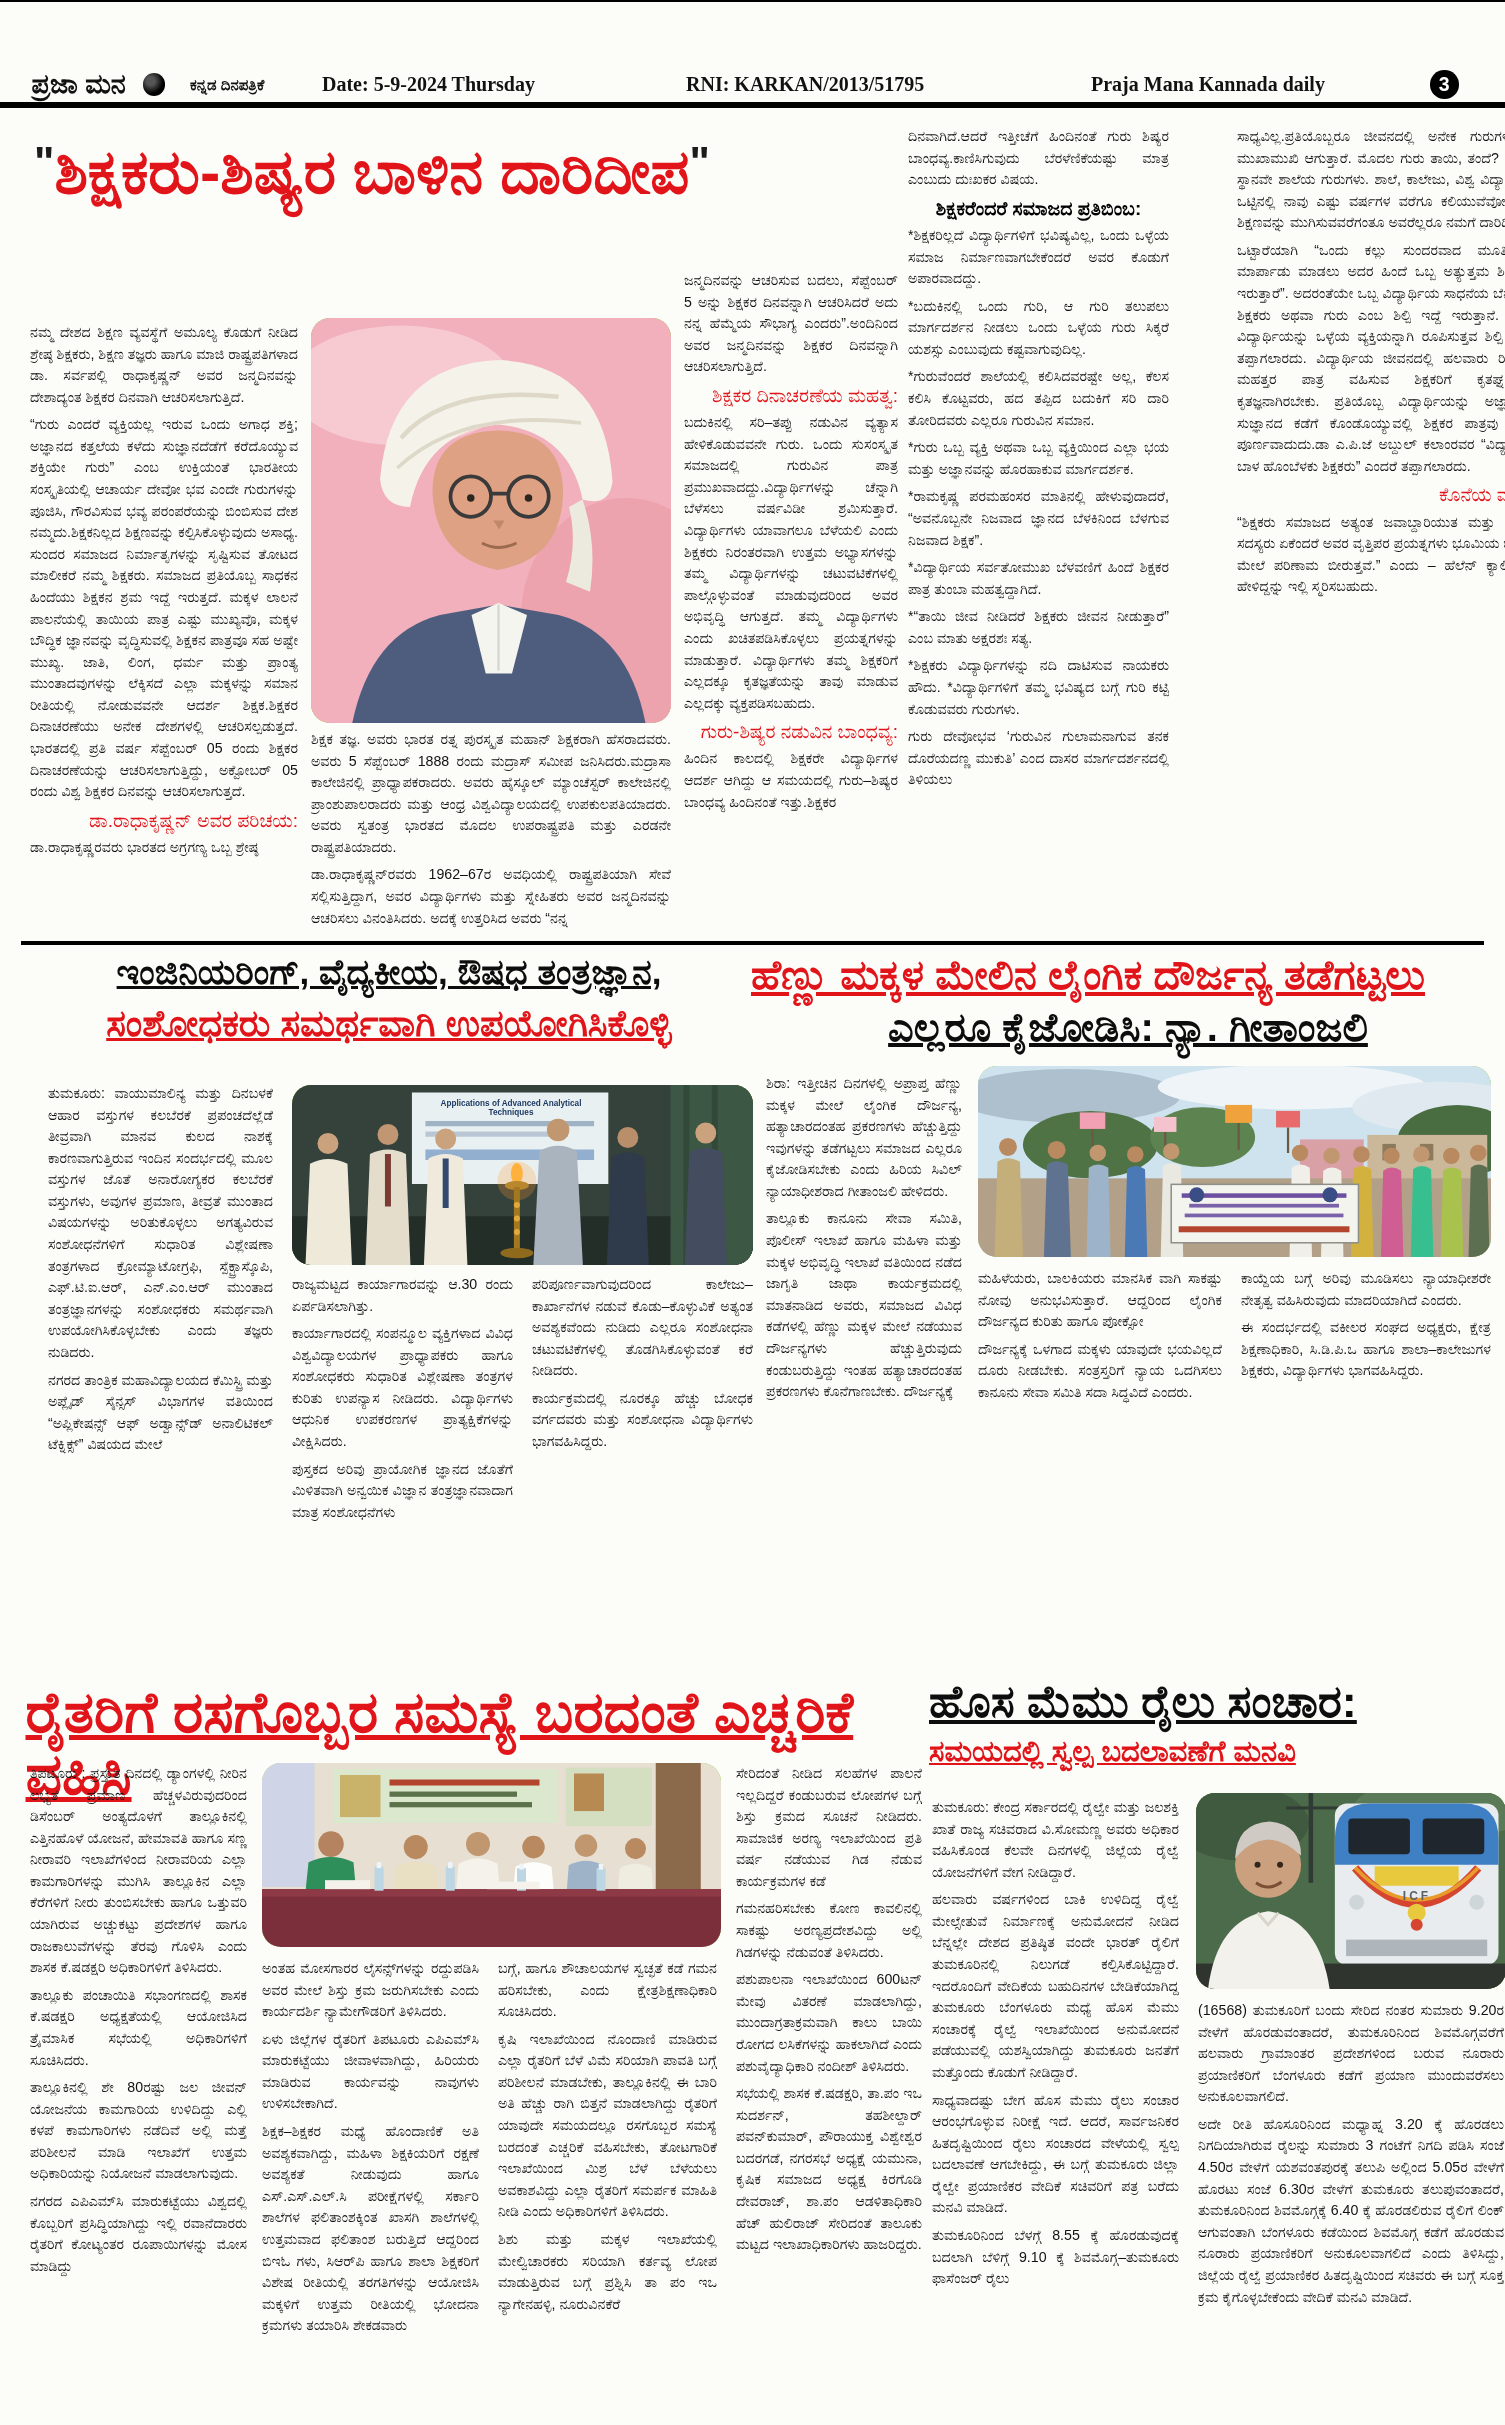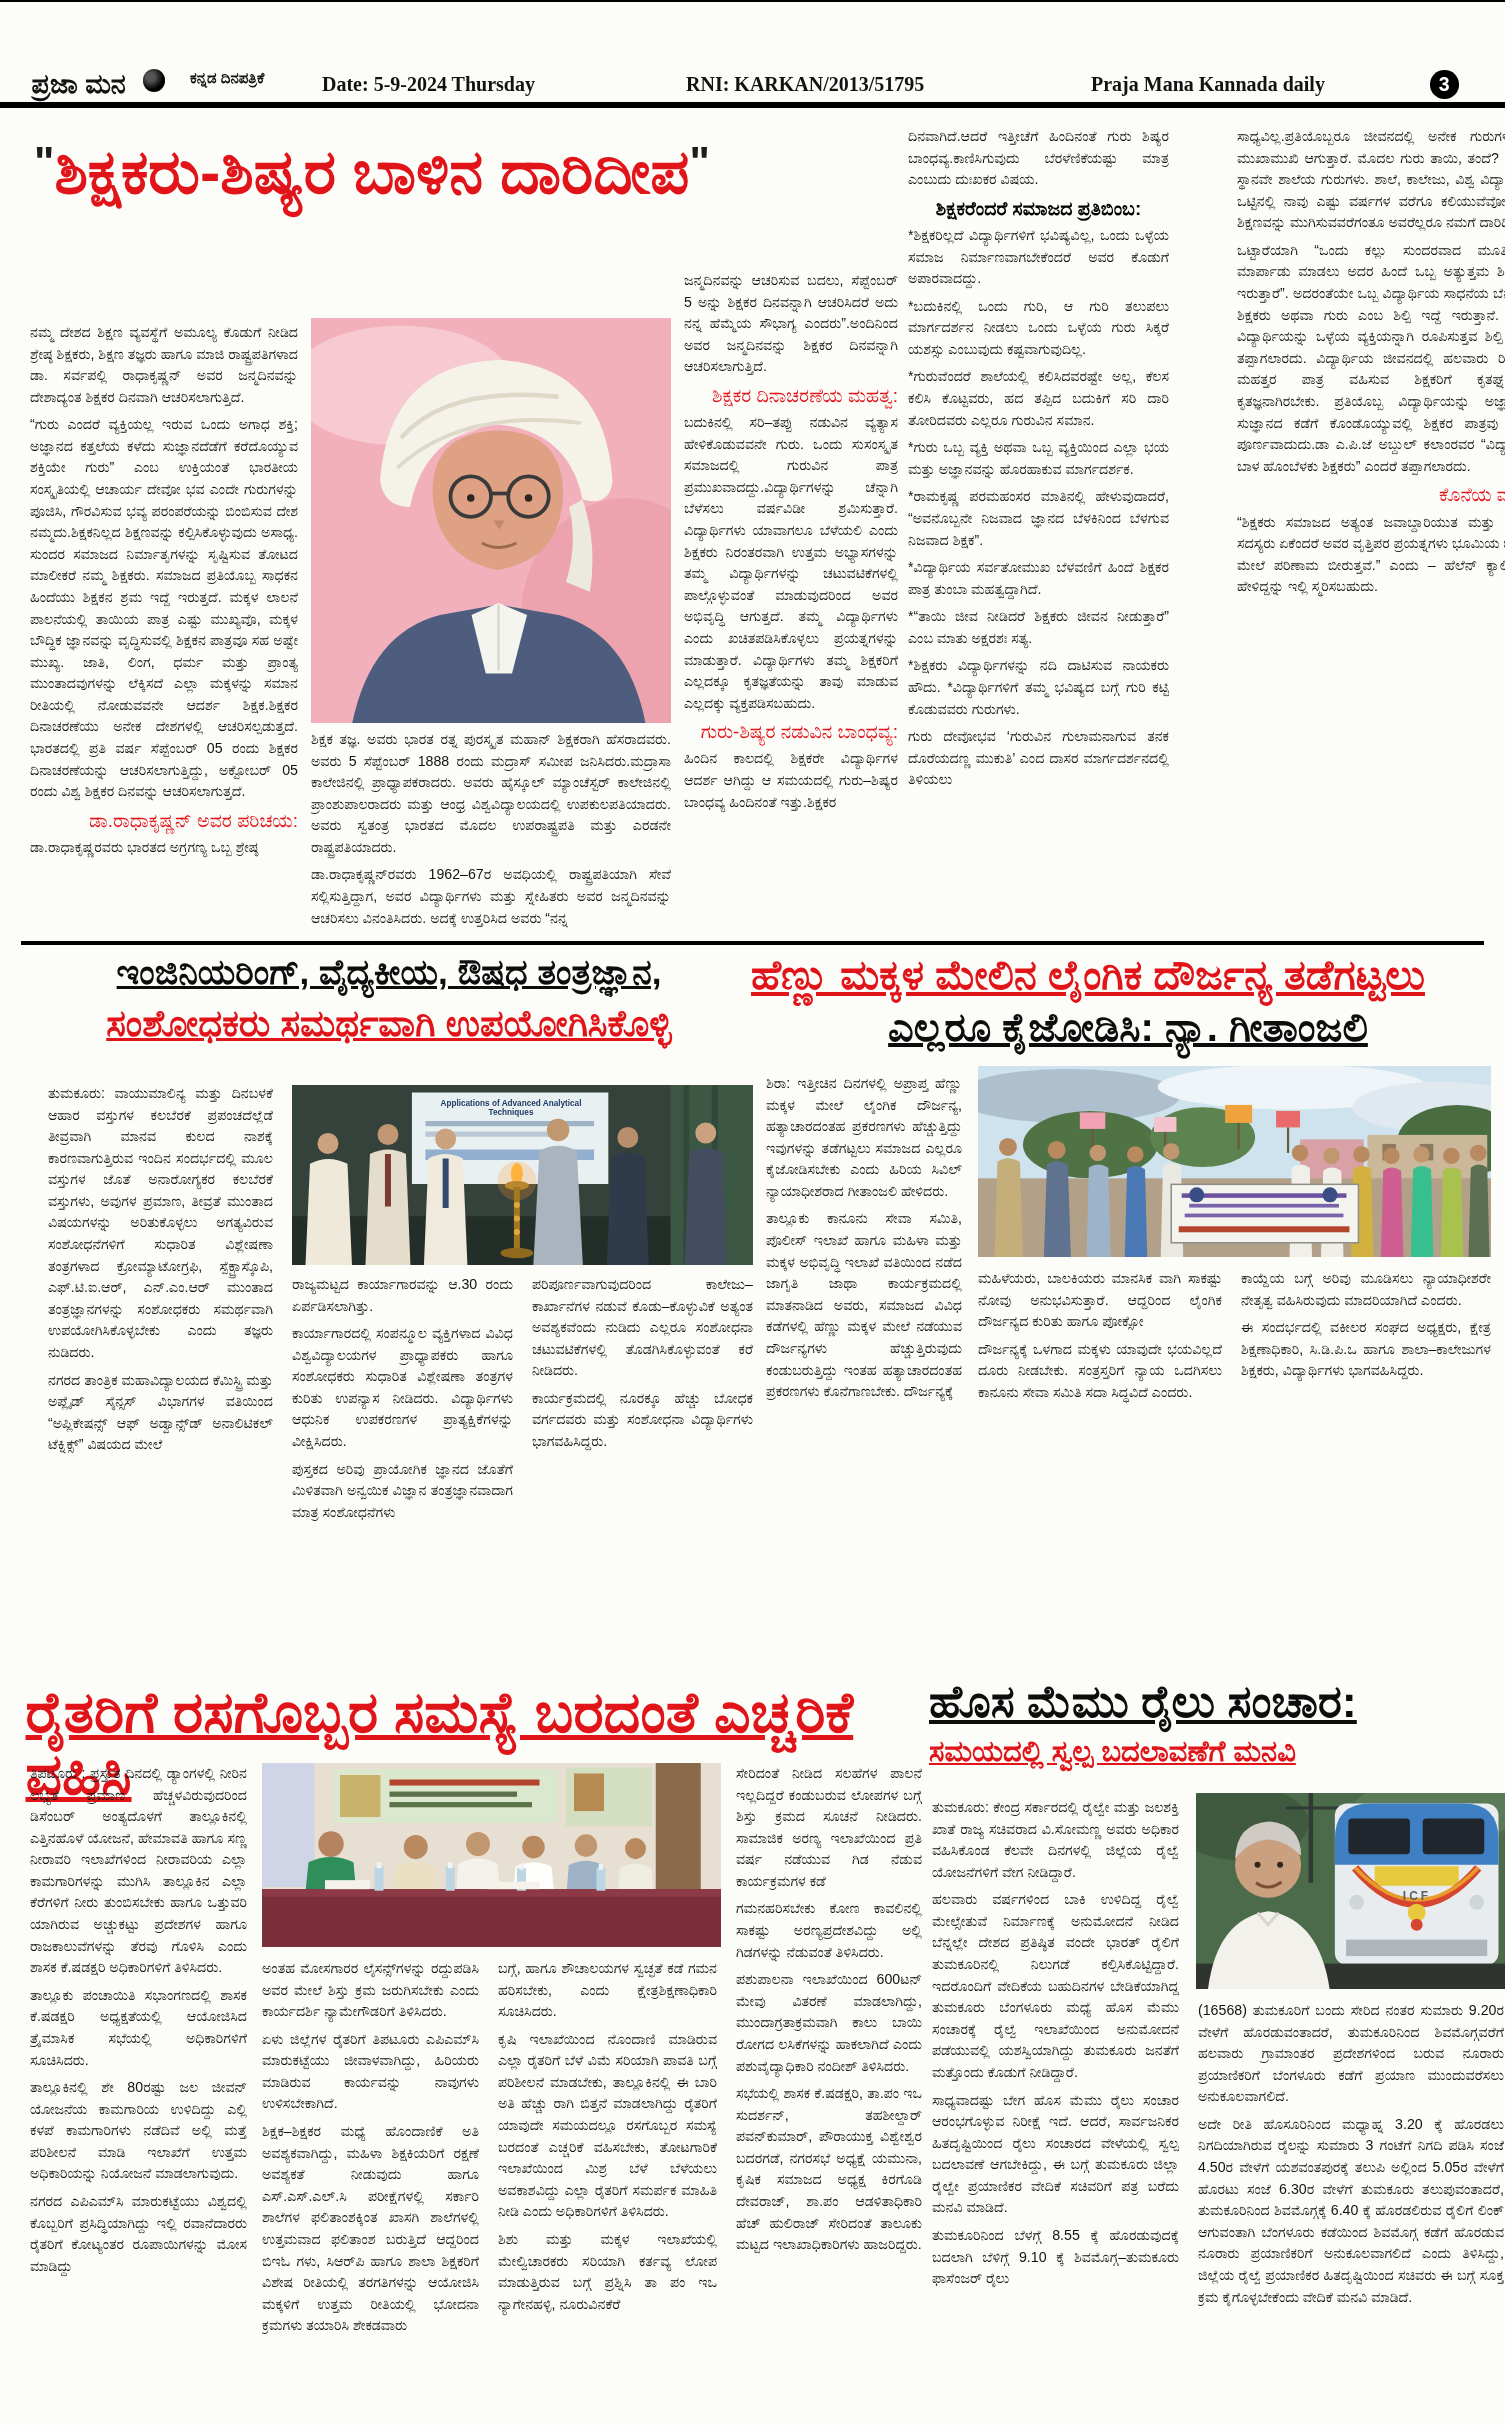--- a/index.html
+++ b/index.html
@@ -2,38 +2,38 @@
 <html style="font-size:12px"><head>
 <meta charset="utf-8">
 <style>
   :root{ --red:#e11419; --ink:#121212; }
   html,body{margin:0;padding:0;background:#9a9a9a;}
   #page{position:relative;width:1505px;height:2426px;margin:0 auto;background:#fcfcf9;
         font-family:"Liberation Sans","DejaVu Sans",sans-serif;color:var(--ink);overflow:hidden;}
   .abs{position:absolute;}
   .rule{background:#000;}
   
-  .mast-logo{font-weight:700;font-size:27px;letter-spacing:0;display:flex;gap:17px;}
+  .mast-logo{font-weight:700;font-size:27px;letter-spacing:0;display:flex;align-items:center;gap:17px;}
   .mast-tag{font-size:15px;font-weight:700;margin-left:7.5px;}
   .mast-item{font-family:"Liberation Serif","DejaVu Serif",serif;font-weight:700;font-size:20px;}
   .emblem{width:22.5px;height:22.5px;border-radius:50%;background:radial-gradient(circle at 35% 35%,#555 0 20%,#000 60%);display:inline-block;}
   .pagenum{width:28.5px;height:28.5px;border-radius:50%;background:#000;color:#fff;font-weight:700;
            font-size:19.5px;display:flex;align-items:center;justify-content:center;}
   
   .h-top{color:var(--red);font-weight:700;font-size:61px;line-height:1.05;white-space:nowrap;}
   .h-top .quote{color:#1c1c1c;font-size:43px;vertical-align:16.5px;font-weight:700;}
   .h-mid{font-weight:700;text-align:center;line-height:1.08;text-decoration:underline;}
   .red{color:var(--red);} .blk{color:#0d0d0d;}
   
   .col{text-align:justify;font-size:14.2px;line-height:1.52;overflow:hidden;word-break:break-word;}
   .col .para{margin:0 0 6px;}
   .col .sr{color:var(--red);font-weight:400;font-size:19px;line-height:1.25;text-align:right;margin:4.5px 0 4.5px;}
   .col .sb{color:#000;font-weight:700;font-size:19px;line-height:1.25;text-align:center;margin:4.5px 0 4.5px;}
   
-  .photo{overflow:hidden;background:#84cc16;}
+  .photo{overflow:hidden;background:#84cc16;border-radius:19px;}
   .photo svg{display:block;width:100%;height:100%;}
   .overlay-txt{position:absolute;color:#1d3a63;font-weight:700;text-align:center;}
 </style>
 </head>
 <body>
 
 <div id="page">
 
   <div class="abs rule" style="left:0;top:2;width:1505px;height:1.5px"></div>
 

